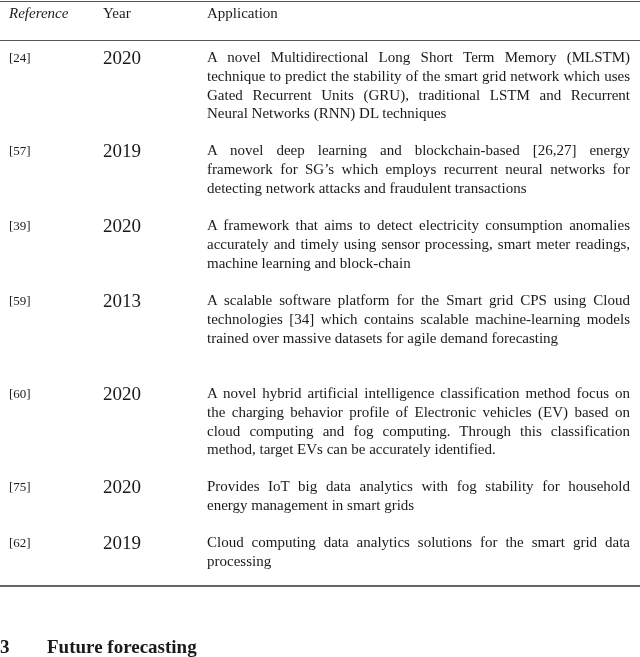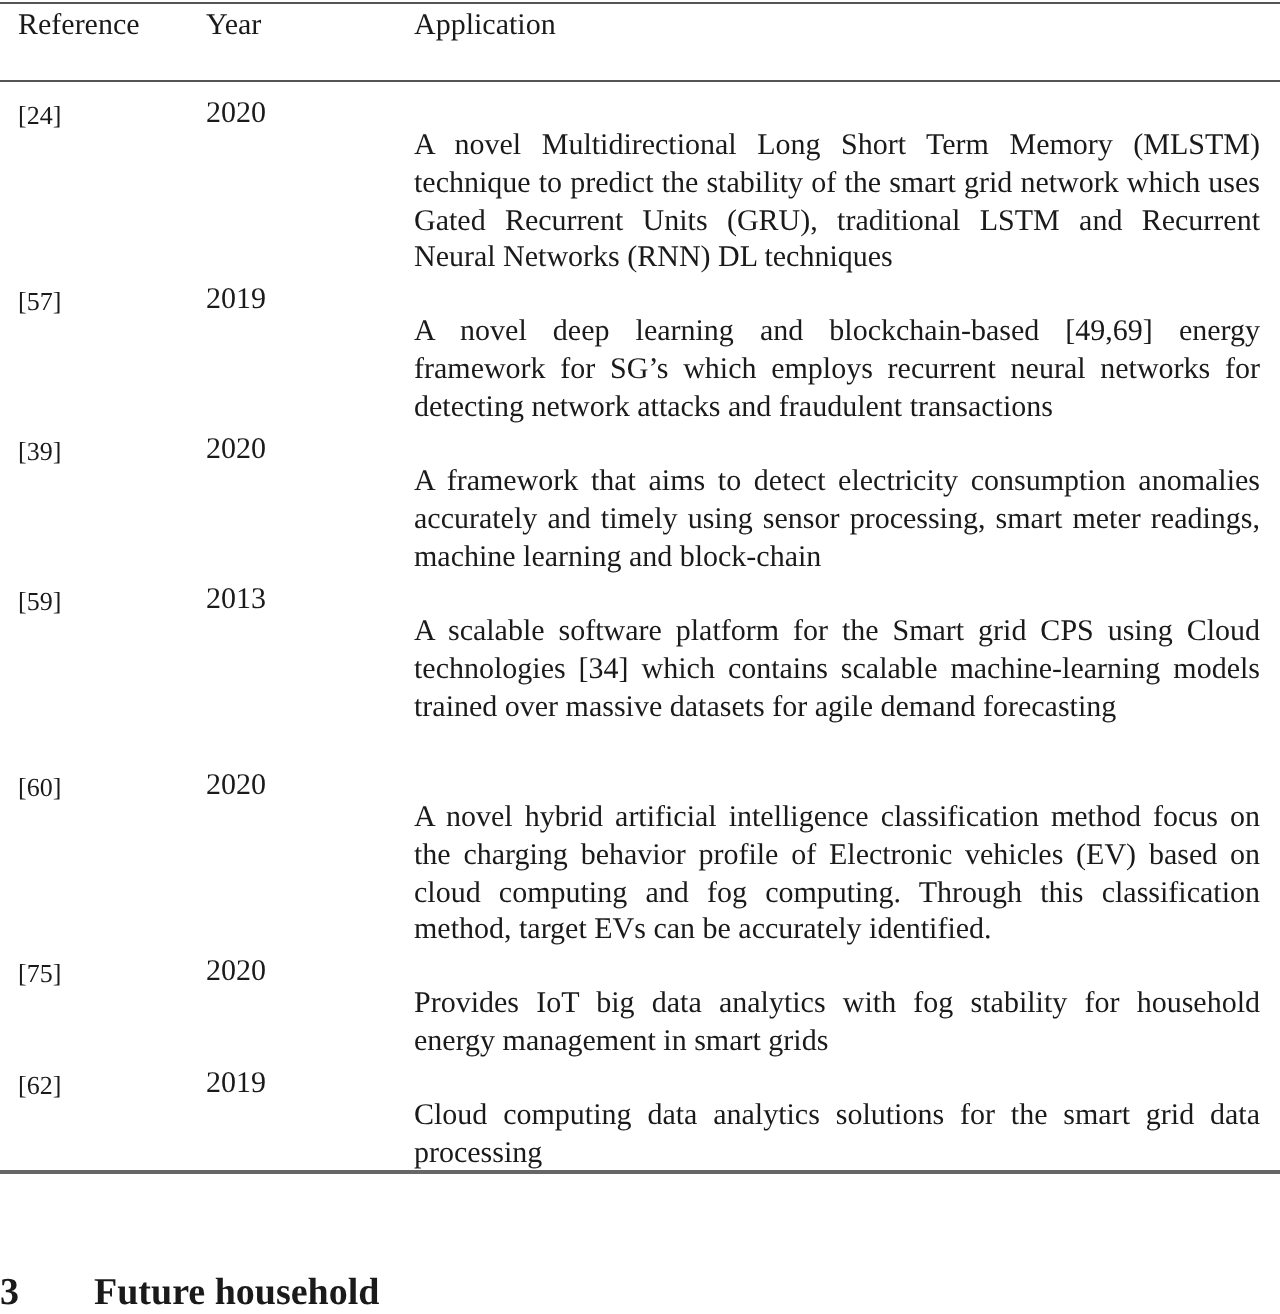--- a/index.html
+++ b/index.html
@@ -54,27 +54,27 @@
       position: absolute;
       left: 9px;
       top: 0;
       font-size: 13px;
       line-height: 19px;
     }
     .cell-year {
       position: absolute;
       left: 103px;
       top: 0;
-      font-size: 15px;
+      font-size: 19px;
       line-height: 19px;
     }
     .cell-app {
       position: absolute;
       left: 207px;
-      top: 16px;
+      top: 0;
       width: 423px;
       font-size: 15px;
       line-height: 18.8px;
       text-align: justify;
       hyphens: manual;
     }
     .section-heading {
       position: absolute;
       left: 0;
       top: 636px;
@@ -87,36 +87,36 @@
       display: inline-block;
       width: 47px;
     }
   </style>
 </head>
 <body>
 
 <div class="table-wrap">
   <div class="rule-top"></div>
 
-  <span class="hdr" style="left:9px;">Reference</span>
+  <span class="hdr" style="left:9px;font-style:italic;">Reference</span>
   <span class="hdr" style="left:103px;">Year</span>
   <span class="hdr" style="left:207px;font-family:Liberation Serif, serif;">Application</span>
 
   <div class="rule-mid"></div>
 
   <div class="row" style="top:48px;">
     <span class="cell-ref">[24]</span>
     <span class="cell-year">2020</span>
     <div class="cell-app">A novel Multidirectional Long Short Term Memory (MLSTM) technique to predict the stability of the smart grid network which uses  Gated Recurrent Units (GRU), traditional LSTM and Recurrent Neural Networks (RNN) DL techniques</div>
   </div>
 
   <div class="row" style="top:141px;">
     <span class="cell-ref">[57]</span>
     <span class="cell-year">2019</span>
-    <div class="cell-app">A novel deep learning and blockchain-based [49,69] energy framework for SG’s which employs recurrent neural networks for detecting network attacks and fraudulent transactions</div>
+    <div class="cell-app">A novel deep learning and blockchain-based [26,27] energy framework for SG’s which employs recurrent neural networks for detecting network attacks and fraudulent transactions</div>
   </div>
 
   <div class="row" style="top:216px;">
     <span class="cell-ref">[39]</span>
     <span class="cell-year">2020</span>
     <div class="cell-app">A framework that aims to detect electricity consumption anomalies accurately and timely using sensor processing, smart meter readings, machine learning and block-chain</div>
   </div>
 
   <div class="row" style="top:291px;">
     <span class="cell-ref">[59]</span>
@@ -139,14 +139,14 @@
   <div class="row" style="top:533px;">
     <span class="cell-ref">[62]</span>
     <span class="cell-year">2019</span>
     <div class="cell-app">Cloud computing data analytics solutions for the smart grid data processing</div>
   </div>
 
   <div class="rule-bottom"></div>
 </div>
 
 <div class="section-heading">
-  <span class="section-number">3</span><span>Future household</span>
+  <span class="section-number">3</span><span>Future forecasting</span>
 </div>
 
 </body></html>

